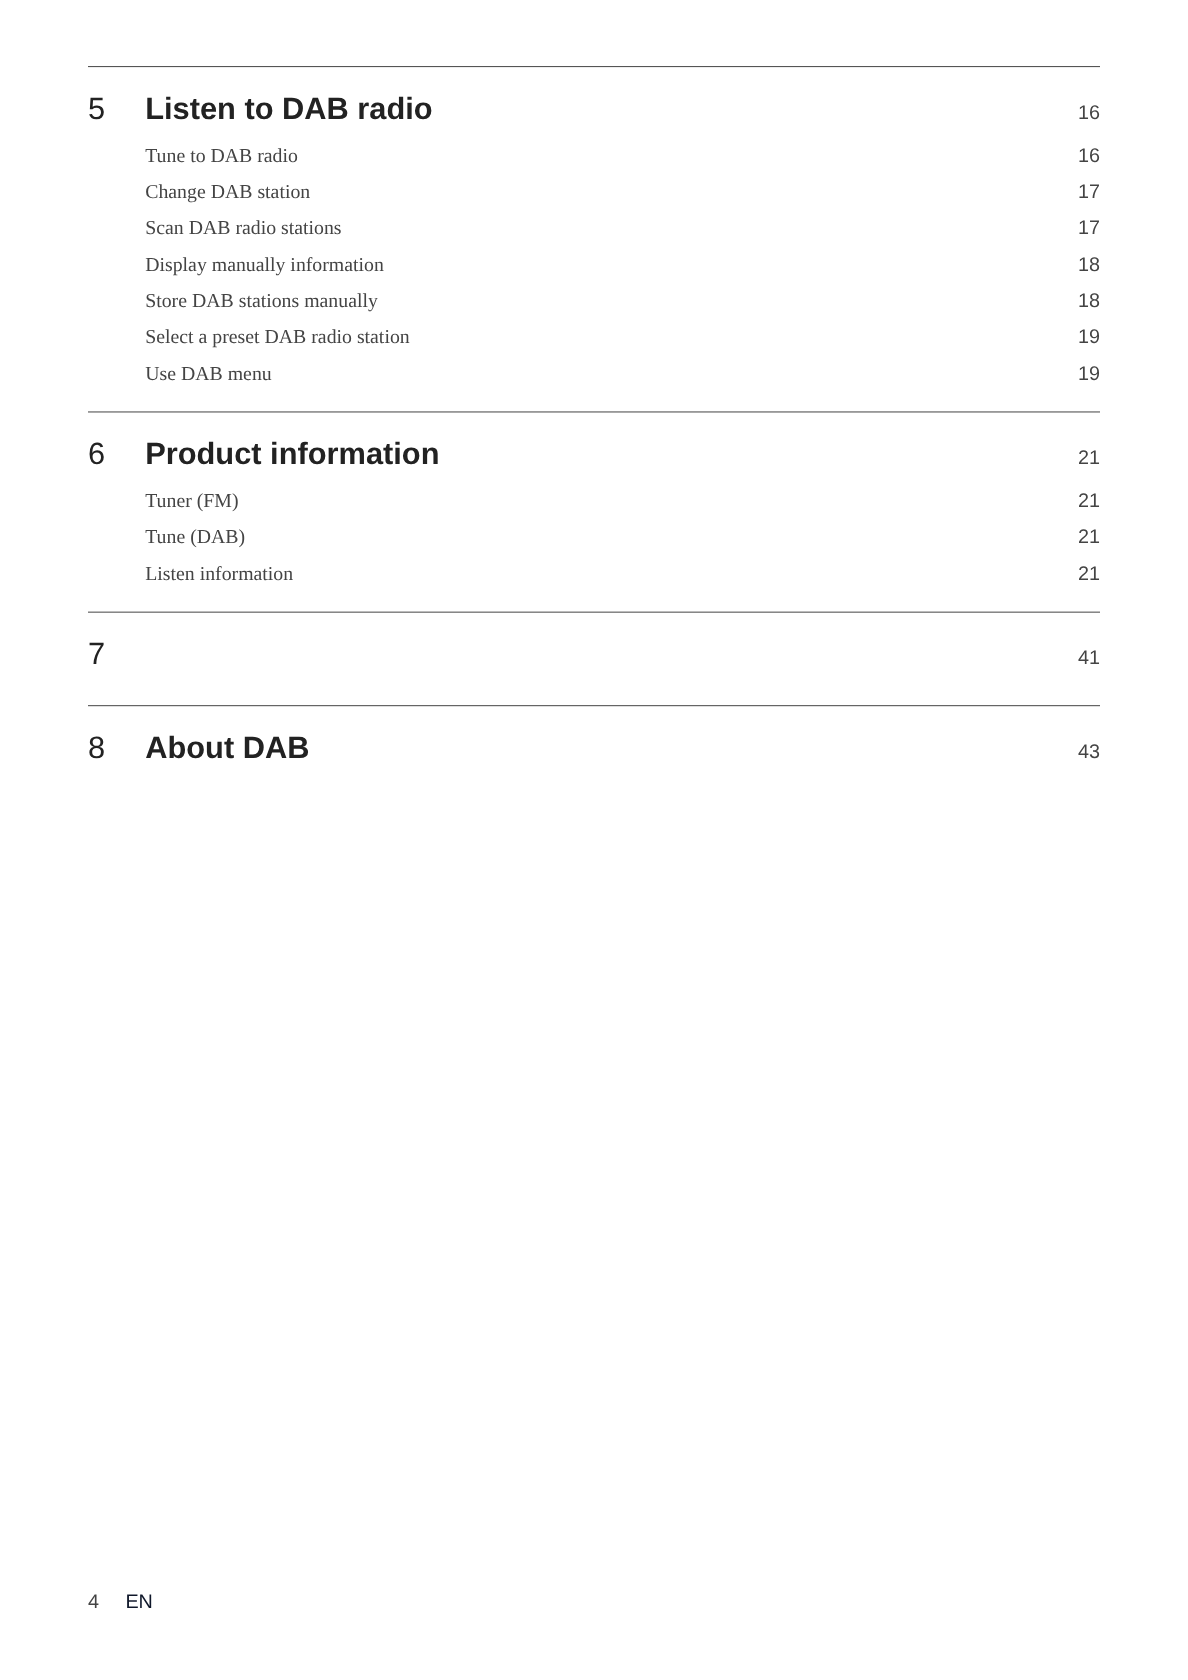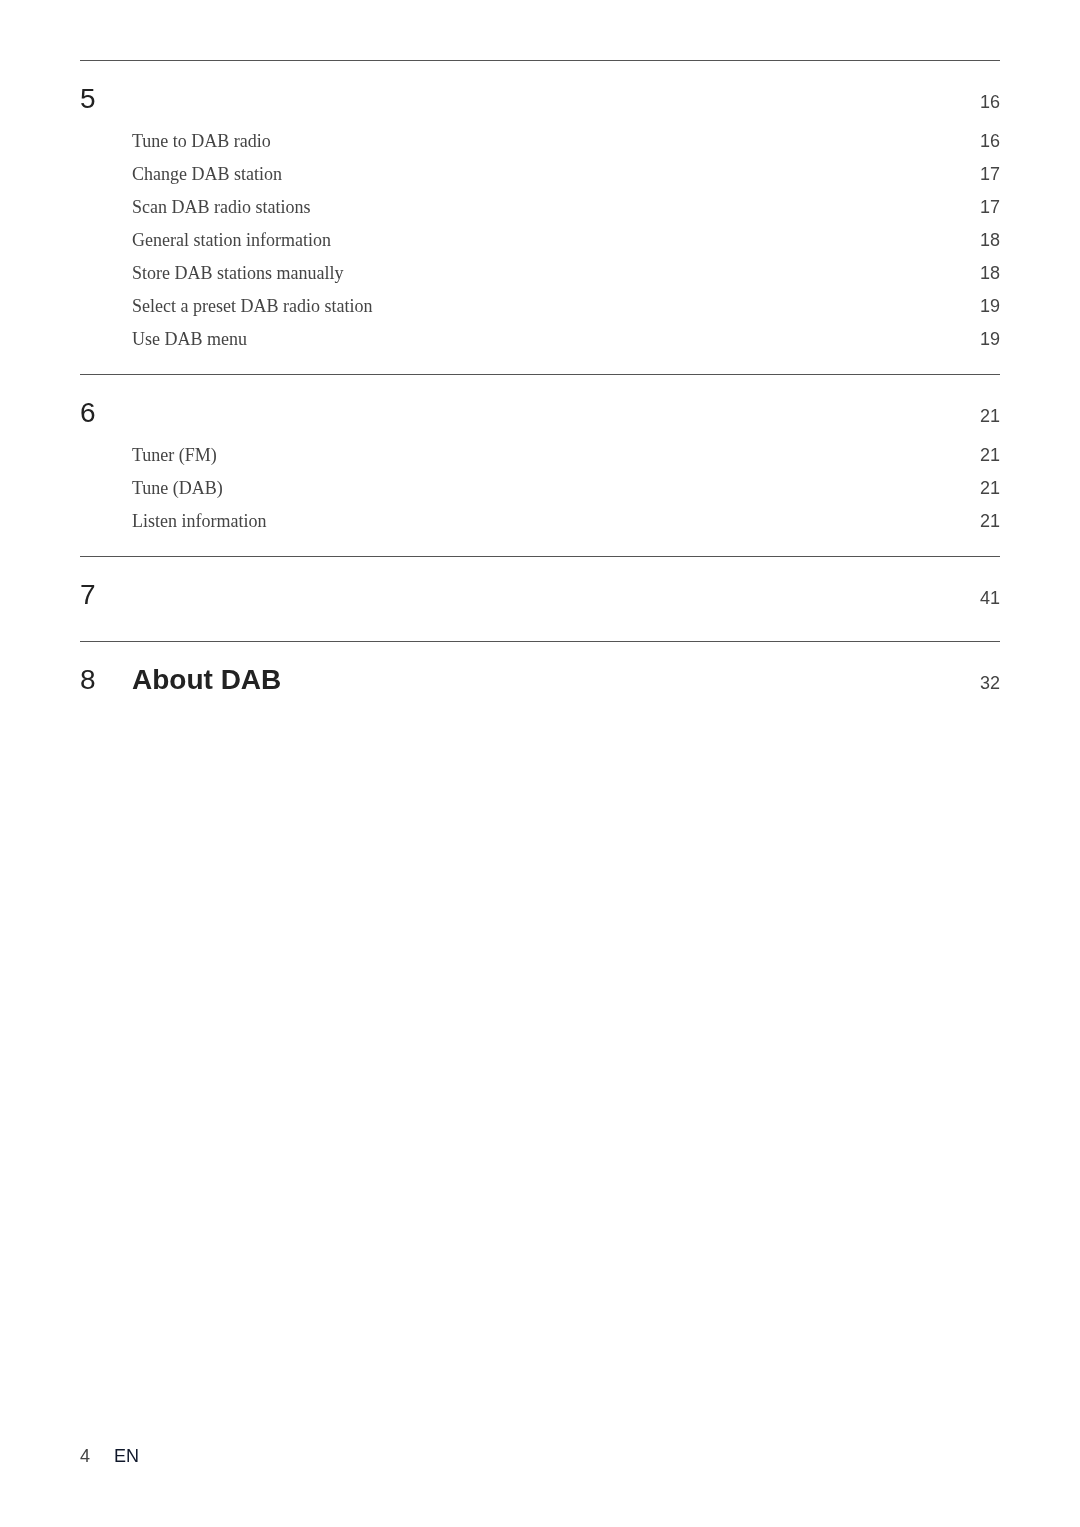--- a/index.html
+++ b/index.html
@@ -105,57 +105,59 @@
   </style>
 </head>
 <body>
 
 <div id="toc-container">
 
 <hr class="section-divider">
     <div class="section-header-row">
       <div class="section-header-left">
         <span class="section-number">5</span>
+        <span class="section-title">Listen to DAB radio</span>
       </div>
       <span class="section-page">16</span>
     </div>
     <div class="toc-items">
       <div class="toc-item-row">
         <span class="toc-item-label">Tune to DAB radio</span>
         <span class="toc-item-page">16</span>
       </div>
       <div class="toc-item-row">
         <span class="toc-item-label">Change DAB station</span>
         <span class="toc-item-page">17</span>
       </div>
       <div class="toc-item-row">
         <span class="toc-item-label">Scan DAB radio stations</span>
         <span class="toc-item-page">17</span>
       </div>
       <div class="toc-item-row">
-        <span class="toc-item-label">General station information</span>
+        <span class="toc-item-label">Display manually information</span>
         <span class="toc-item-page">18</span>
       </div>
       <div class="toc-item-row">
         <span class="toc-item-label">Store DAB stations manually</span>
         <span class="toc-item-page">18</span>
       </div>
       <div class="toc-item-row">
         <span class="toc-item-label">Select a preset DAB radio station</span>
         <span class="toc-item-page">19</span>
       </div>
       <div class="toc-item-row">
         <span class="toc-item-label">Use DAB menu</span>
         <span class="toc-item-page">19</span>
       </div>
     </div>
     <hr class="section-divider">
     <div class="section-header-row">
       <div class="section-header-left">
         <span class="section-number">6</span>
+        <span class="section-title">Product information</span>
       </div>
       <span class="section-page">21</span>
     </div>
     <div class="toc-items">
       <div class="toc-item-row">
         <span class="toc-item-label">Tuner (FM)</span>
         <span class="toc-item-page">21</span>
       </div>
       <div class="toc-item-row">
         <span class="toc-item-label">Tune (DAB)</span>
@@ -173,21 +175,21 @@
       </div>
       <span class="section-page">41</span>
     </div>
     <div class="spacer-section"></div>
     <hr class="section-divider">
     <div class="section-header-row">
       <div class="section-header-left">
         <span class="section-number">8</span>
         <span class="section-title">About DAB</span>
       </div>
-      <span class="section-page">32</span>
+      <span class="section-page">43</span>
     </div>
     <div class="spacer-section"></div>
   </div>
 
 <div class="footer-row">
   <span class="footer-page-num" id="footer-page">4</span>
   <span class="footer-lang" id="footer-lang">EN</span>
 </div>
 
 </body></html>

